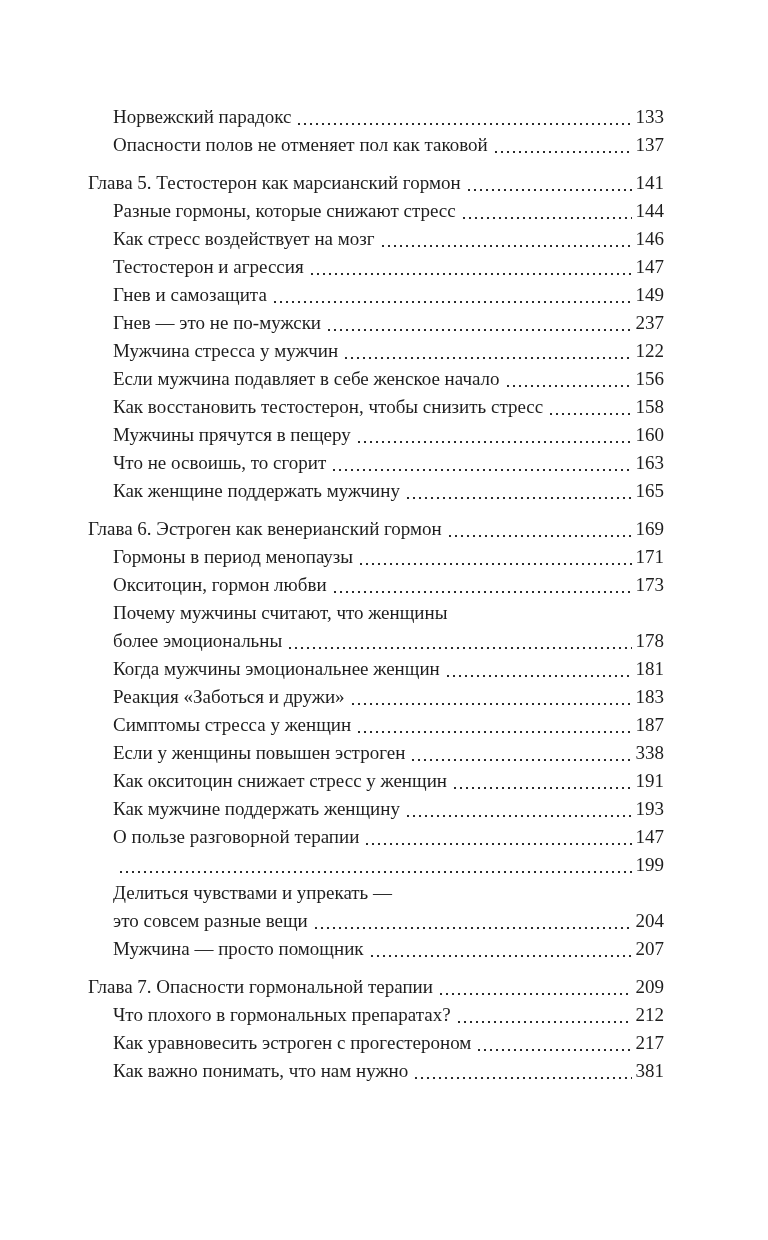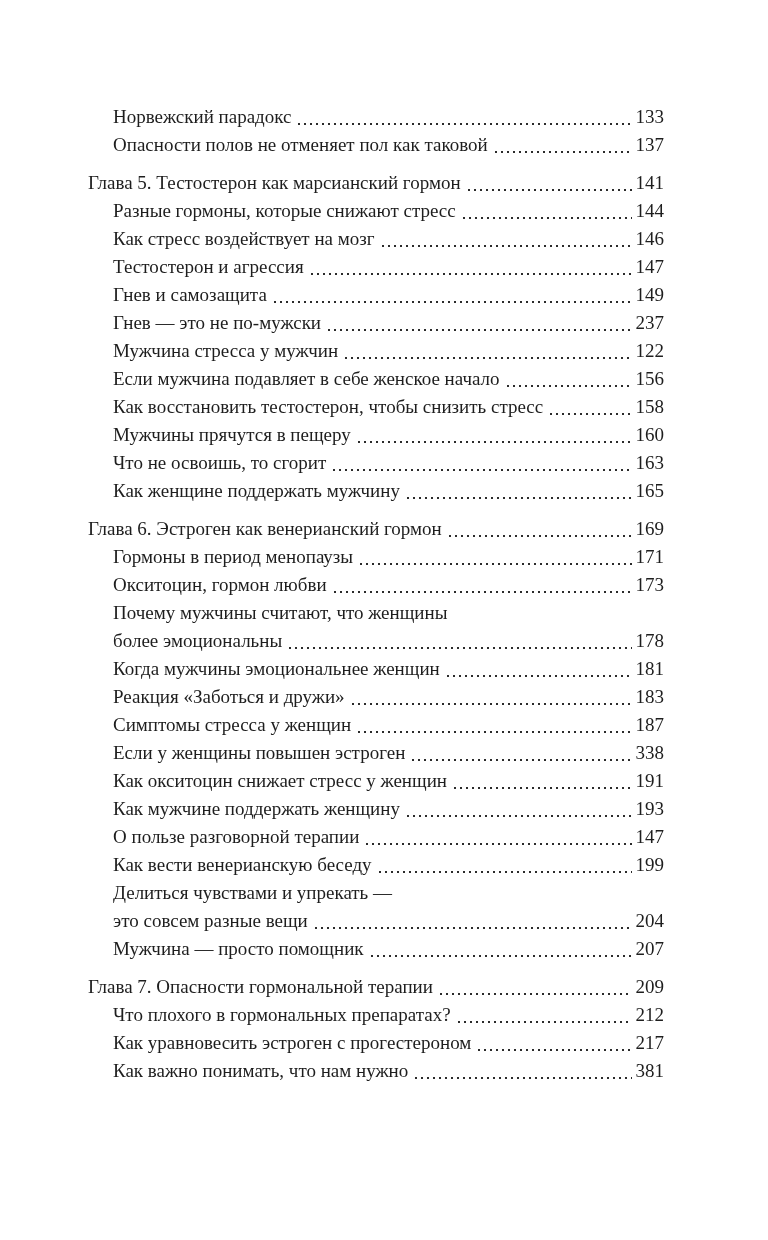--- a/index.html
+++ b/index.html
@@ -182,21 +182,20 @@
           <span class="title">Как мужчине поддержать женщину</span>
           <span class="dots"></span>
           <span class="page-num">193</span>
         </div>
         <div class="row indent">
           <span class="title">О пользе разговорной терапии</span>
           <span class="dots"></span>
           <span class="page-num">147</span>
         </div>
         <div class="row indent">
-          <span class="title">Как вести венерианскую беседу</span>
           <span class="dots"></span>
           <span class="page-num">199</span>
         </div>
         <div class="row indent">
           <span class="title">Делиться чувствами и упрекать —</span>
         </div>
         <div class="row indent">
           <span class="title">это совсем разные вещи</span>
           <span class="dots"></span>
           <span class="page-num">204</span>

